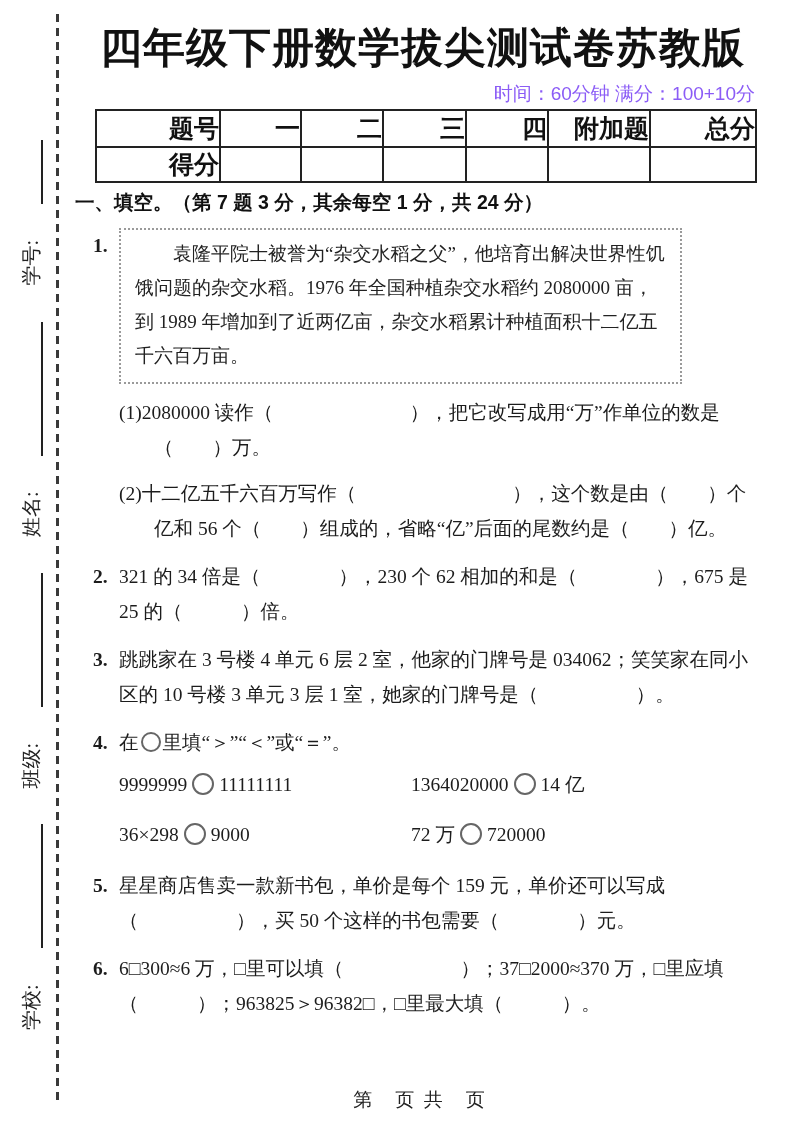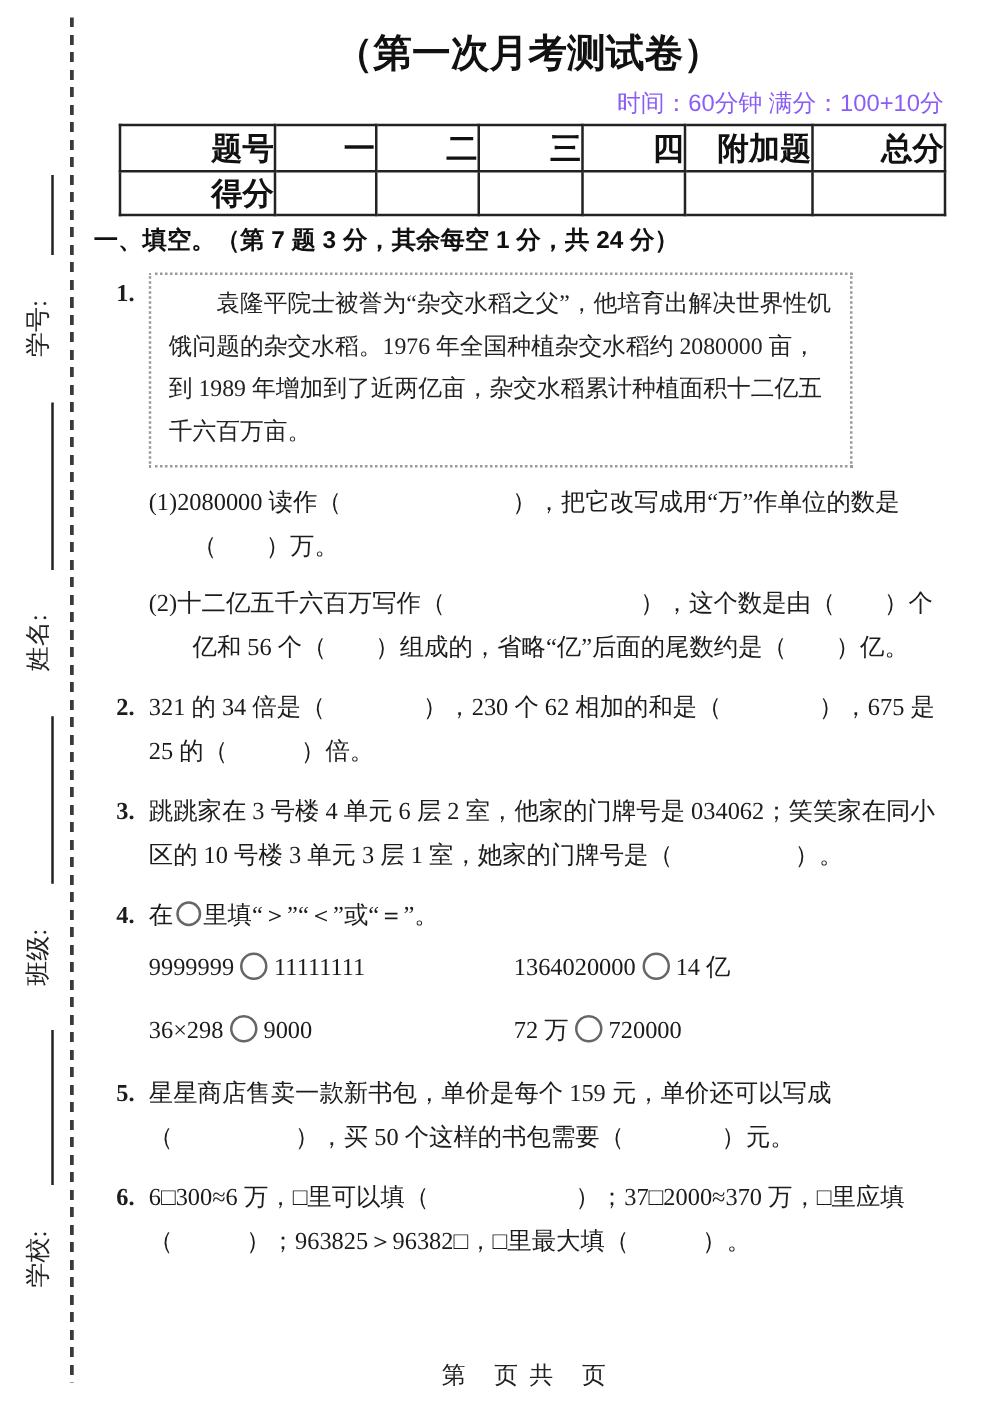--- a/index.html
+++ b/index.html
@@ -93,21 +93,21 @@
   <span class="seal-label">班级:</span>
   <span class="seal-line w140"></span>
   <span class="seal-label">姓名:</span>
   <span class="seal-line w140"></span>
   <span class="seal-label">学号:</span>
   <span class="seal-line w70"></span>
 </div>
 
 <div class="main">
 
-  <div class="subtitle">（第一次月考测试卷）</div>
+  <div class="title">四年级下册数学拔尖测试卷苏教版</div>
   <div class="meta">时间：60分钟  满分：100+10分</div>
 
   <table class="score">
     <colgroup>
       <col style="width:124px">
         <col style="width:81px">
         <col style="width:82px">
       <col style="width:83px">
         <col style="width:82px">
         <col style="width:102px">

